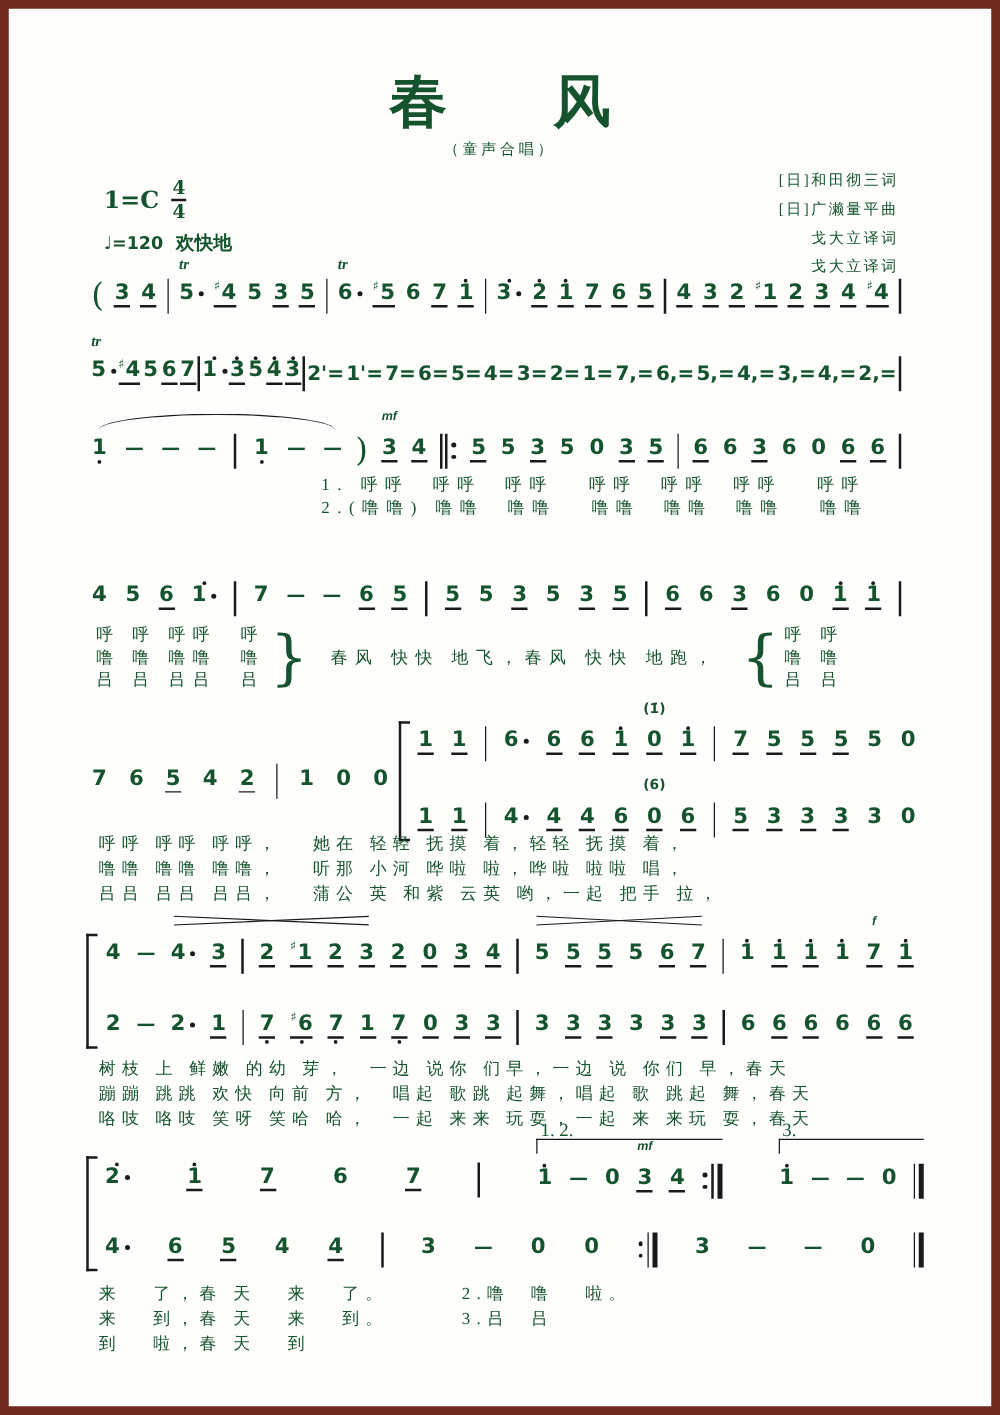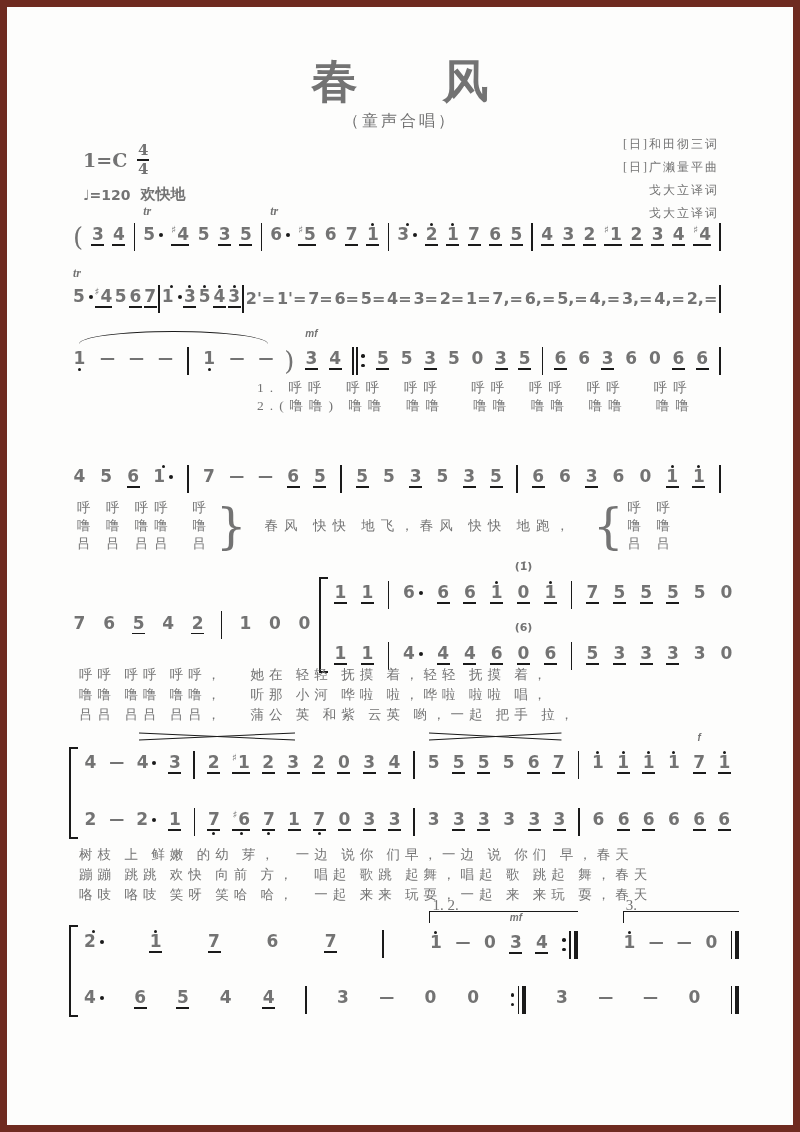--- a/index.html
+++ b/index.html
@@ -1,26 +1,26 @@
 <!DOCTYPE html>
 <html><head>
 <meta charset="utf-8">
 <style>
   html,body{margin:0;padding:0;background:#e8e8e8;}
   #sheet{
     position:relative; width:800px; height:1132px; margin:0 auto;
-    background:#fdfdfc; color:#737373; box-sizing:border-box;
+    background:#fdfdfc; color:#14532d; box-sizing:border-box;
     border:7px solid #6f2b20; overflow:hidden;
     font-family:"Liberation Serif","DejaVu Serif",serif;
   }
   .abs{position:absolute;}
   
   #title{top:44px;left:0;width:100%;text-align:center;font-size:46px;font-weight:bold;
          letter-spacing:85px;padding-left:85px;box-sizing:border-box;}
-  #subtitle{top:104px;left:0;width:100%;text-align:center;font-size:16px;letter-spacing:3px;}
+  #subtitle{top:104px;left:0;width:100%;text-align:center;font-size:12px;letter-spacing:3px;}
   #keyrow{top:136px;left:76px;display:flex;align-items:center;gap:10px;
           font-family:"DejaVu Serif",serif;font-size:19px;font-weight:bold;}
   .meter{display:inline-flex;flex-direction:column;align-items:center;line-height:1;font-size:15px;}
   .meter .bar4{width:12px;height:1.5px;background:#1a1a1a;margin:1px 0;}
   #temporow{top:178px;left:76px;display:flex;align-items:center;gap:10px;font-size:15px;font-weight:bold;}
   #tempo{font-family:"DejaVu Sans",sans-serif;font-size:14px;}
   #credits{top:126px;right:74px;text-align:right;font-size:12px;line-height:23px;letter-spacing:2px;}
   
   .mline{display:flex;align-items:center;justify-content:space-between;}
   .note{display:inline-flex;flex-direction:column;align-items:center;position:relative;min-width:13px;
@@ -1968,14 +1968,19 @@
             </span>
             <span class="bot"></span>
           </span>
           <span class="bars">
             <span class="bar"></span>
             <span class="bar thick"></span>
           </span>
         </div>
     </div>
   </div>
+  <div class="abs" style="top:1018px;left:72px;">
+    <div class="lyr lyr5">来   了，春 天   来   了。       2.噜  噜   啦。</div>
+    <div class="lyr lyr5">来   到，春 天   来   到。       3.吕  吕</div>
+    <div class="lyr lyr5">到   啦，春 天   到</div>
+  </div>
 
 </div>
 
 </body></html>

